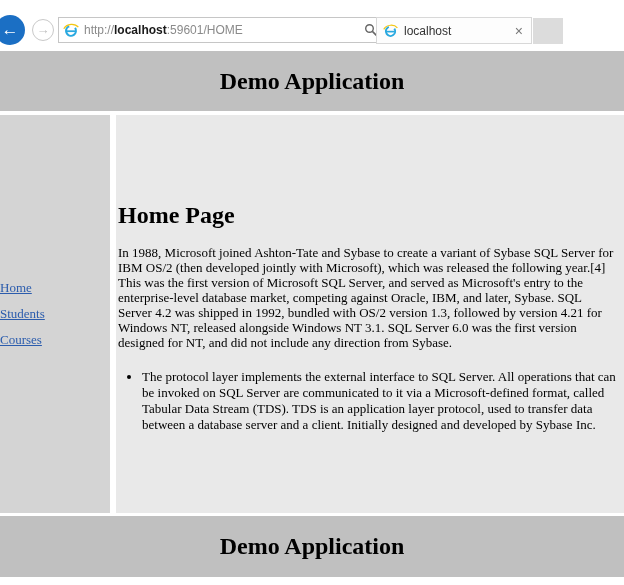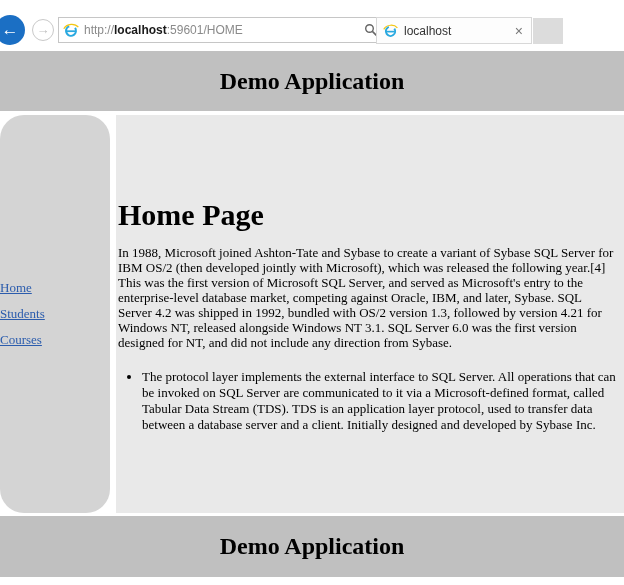--- a/index.html
+++ b/index.html
@@ -71,38 +71,37 @@
     font-weight: bold; color: #000;
     font-family: "Liberation Serif", "DejaVu Serif", serif;
   }
   .layout {
     margin-top: 4px;
     display: flex; width: 624px; height: 398px;
   }
   .sidebar {
     flex: 0 0 110px; background: #d4d4d4;
     padding-top: 165px;
-    border-radius: 24px;
   }
   .sidebar a {
     display: block;
     font-family: "Liberation Serif", "DejaVu Serif", serif;
     font-size: 13px; line-height: 16px;
     color: #2b5cad; text-decoration: underline;
     margin: 0 0 10px 0;
   }
   .gutter { flex: 0 0 6px; background: #ffffff; }
   .content {
     flex: 1 1 auto; background: #e9e9e9;
     padding: 85px 8px 0 2px;
     font-family: "Liberation Serif", "DejaVu Serif", serif;
     color: #000;
   }
   .content h2 {
-    margin: 0; font-size: 30px; line-height: 30px; font-weight: bold;
+    margin: 0; font-size: 24px; line-height: 30px; font-weight: bold;
   }
   .content p {
     margin: 15px 0 0 0;
     font-size: 13px; line-height: 15px;
   }
   .content ul {
     margin: 14px 0 0 0; padding-left: 24px;
   }
   .content li {
     font-size: 13px; line-height: 16px; margin-top: 19px;

